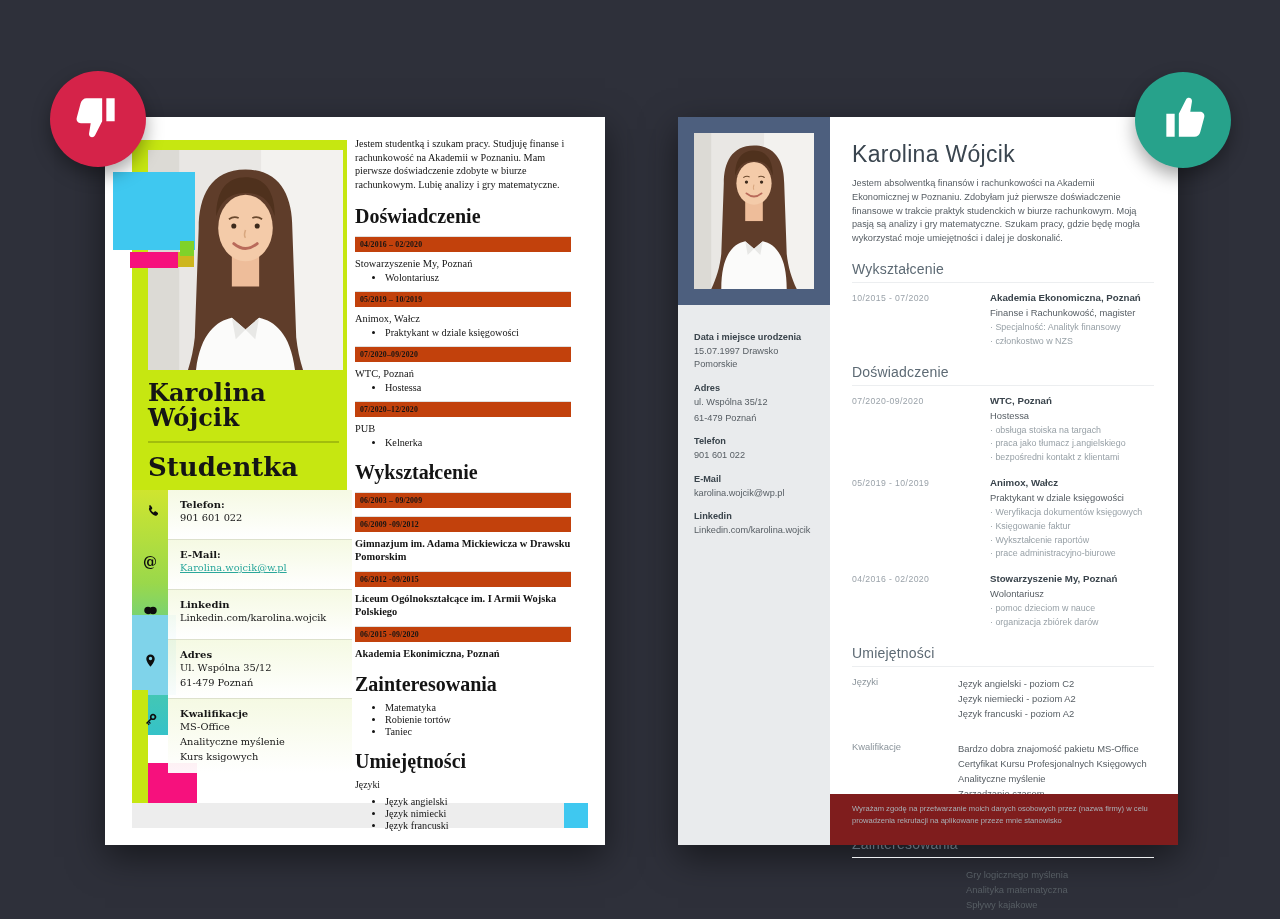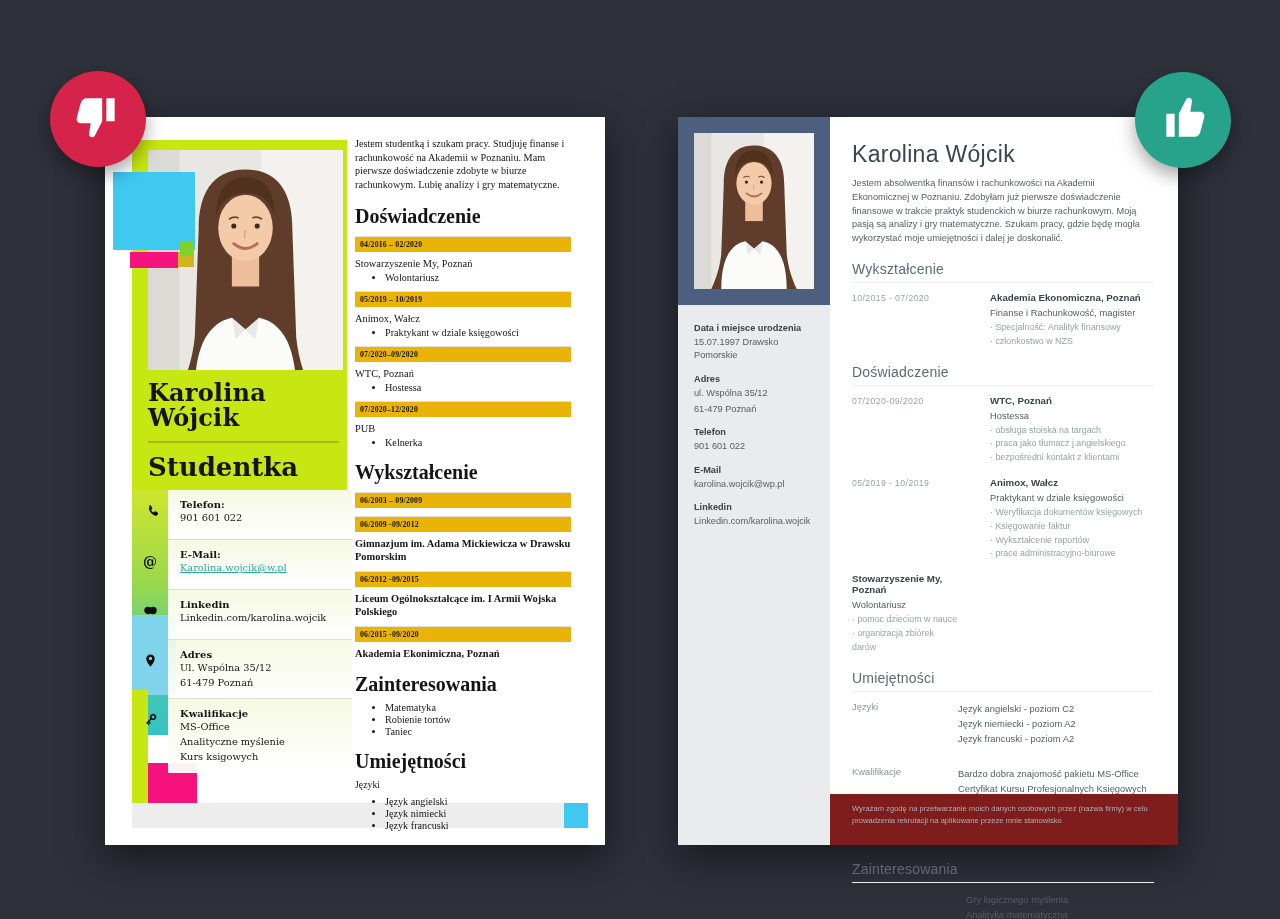--- a/index.html
+++ b/index.html
@@ -56,33 +56,33 @@
   .brow:last-child .bbody{border-bottom:none;}
   .blabel{font-size:10px;font-weight:bold;}
   .bline{font-size:9.8px;margin-top:2px;line-height:1.3;}
   .blink{color:#2aa79b;text-decoration:underline;cursor:pointer;}
 
   
   .bad-main{position:absolute;left:250px;top:20px;width:216px;
             font-family:Liberation Serif, serif;color:#141414;}
   .bad-intro{font-size:10.2px;line-height:1.34;}
   .bad-h2{font-size:20px;font-weight:bold;margin:13px 0 6px;}
-  .bad-date{background:#eab308;border-top:1px solid #e0e0e0;font-size:7.8px;font-weight:bold;
+  .bad-date{background:#c2410c;border-top:1px solid #e0e0e0;font-size:7.8px;font-weight:bold;
             letter-spacing:.2px;padding:3px 5px;margin-top:8px;}
   .bad-org{font-size:10.4px;margin-top:5px;line-height:1.25;}
   .bad-org.bold{font-weight:bold;}
   ul.bad-list{margin:2px 0 0 30px;padding:0;font-size:10.2px;}
   ul.bad-list li{margin:1px 0;}
   .bad-sub{font-size:9.8px;margin-top:2px;}
 
   
   .good-side{position:absolute;left:0;top:0;width:152px;height:728px;background:#e9ebed;}
   .good-photo-box{position:relative;width:152px;height:188px;background:#4d5f7e;}
   .good-photo{position:absolute;left:16px;top:16px;width:120px;height:156px;overflow:hidden;}
-  .gside-items{padding:7px 12px 0 16px;}
+  .gside-items{padding:16px 12px 0 16px;}
   .gside-label{font-size:9.2px;font-weight:bold;color:#39434b;margin-top:11px;}
   .gside-val{font-size:9.2px;color:#565d63;margin-top:3px;line-height:1.45;}
 
   .good-main{position:absolute;left:152px;top:0;width:348px;height:728px;}
   .good-inner{padding:24px 24px 0 22px;}
   .good-name{font-size:23px;color:#3a454f;font-weight:normal;letter-spacing:.3px;}
   .good-intro{margin-top:9px;font-size:9.2px;color:#565d63;line-height:1.5;}
   .gsec{margin-top:15px;}
   .gsec-h{font-size:14px;color:#5d6a74;font-weight:normal;letter-spacing:.2px;
           padding-bottom:5px;border-bottom:1px solid #eceef0;margin-bottom:9px;}
@@ -351,20 +351,21 @@
             <div class="grole">Praktykant w dziale księgowości</div>
             <div class="gbullets">
               <div class="gbullet">Weryfikacja dokumentów księgowych</div>
               <div class="gbullet">Księgowanie faktur</div>
               <div class="gbullet">Wykształcenie raportów</div>
               <div class="gbullet">prace administracyjno-biurowe</div>
             </div>
           </div>
         </div>
         <div class="gentry">
+          <div class="gdate">04/2016 - 02/2020</div>
           <div>
             <div class="gorg">Stowarzyszenie My, Poznań</div>
             <div class="grole">Wolontariusz</div>
             <div class="gbullets">
               <div class="gbullet">pomoc dzieciom w nauce</div>
               <div class="gbullet">organizacja zbiórek darów</div>
             </div>
           </div>
         </div>
       </div>

